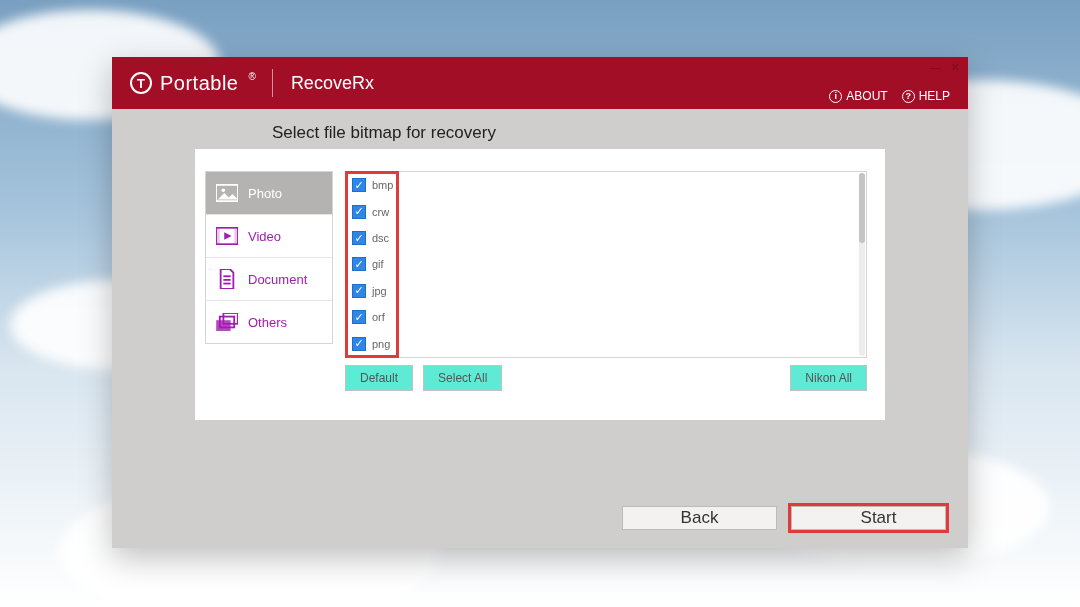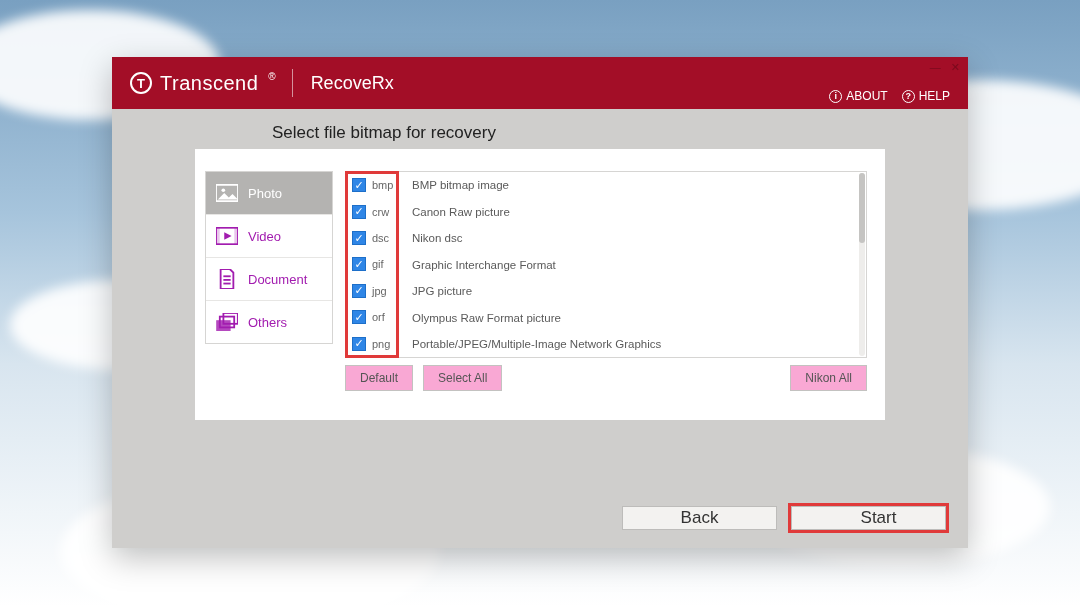--- a/index.html
+++ b/index.html
@@ -138,21 +138,21 @@
   }
 
   .toolbar {
     position: absolute;
     left: 150px; right: 18px; top: 216px;
     display: flex; gap: 10px; align-items: center;
   }
   .toolbar .spacer { flex: 1; }
   .small-btn {
     font-size: 12px; color: #555;
-    background: #f9a8d4;
+    background: #5eead4;
     border: 1px solid #c3c2c0;
     padding: 5px 14px;
     cursor: pointer;
   }
 
   .footer {
     position: absolute;
     right: 22px; bottom: 18px;
     display: flex; gap: 14px;
   }
@@ -178,21 +178,21 @@
 <div class="window">
 
   <div class="titlebar">
     <div class="wincontrols">
       <span>—</span>
       <span>✕</span>
     </div>
 
     <div class="brand">
       <span class="logo-circle">T</span>
-      <span class="name">Transcend</span>
+      <span class="name">Portable</span>
       <span class="reg">®</span>
     </div>
     <div class="divider"></div>
     <div class="appname">RecoveRx</div>
 
     <div class="help-links">
       <div class="link">
         <span class="qicon">i</span>
         <span>ABOUT</span>
       </div>
@@ -276,29 +276,20 @@
           </div>
         <div class="row">
             <span class="chk">✓</span>
             <span class="ext">orf</span>
           </div>
         <div class="row">
             <span class="chk">✓</span>
             <span class="ext">png</span>
           </div>
       </div>
-      <div class="desc-col">
-        <div class="row">BMP bitmap image</div>
-        <div class="row">Canon Raw picture</div>
-        <div class="row">Nikon dsc</div>
-        <div class="row">Graphic Interchange Format</div>
-        <div class="row">JPG picture</div>
-        <div class="row">Olympus Raw Format picture</div>
-        <div class="row">Portable/JPEG/Multiple-Image Network Graphics</div>
-      </div>
     </div>
 
     <div class="scroll-track">
       <div class="scroll-thumb"></div>
     </div>
 
     <div class="toolbar">
       <button class="small-btn">Default</button>
       <button class="small-btn">Select All</button>
       <div class="spacer"></div>

